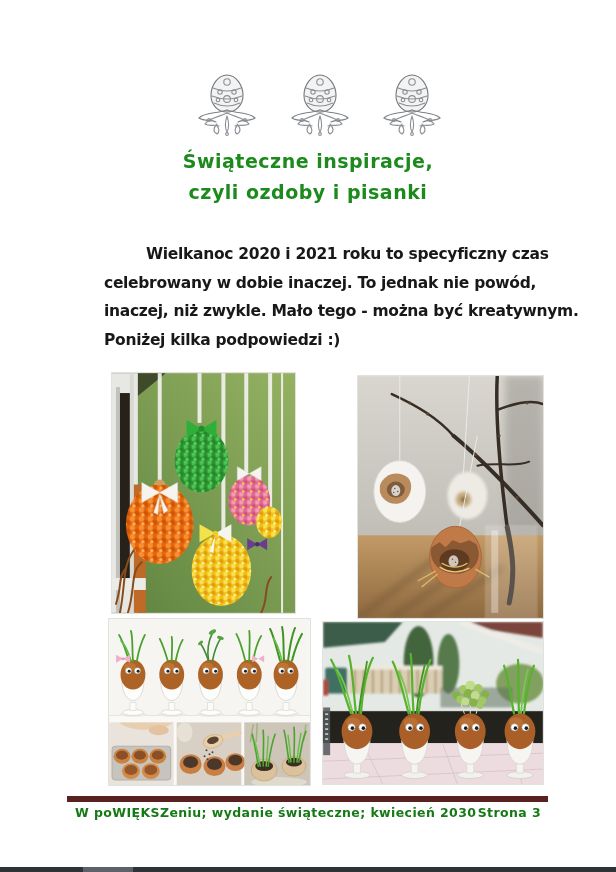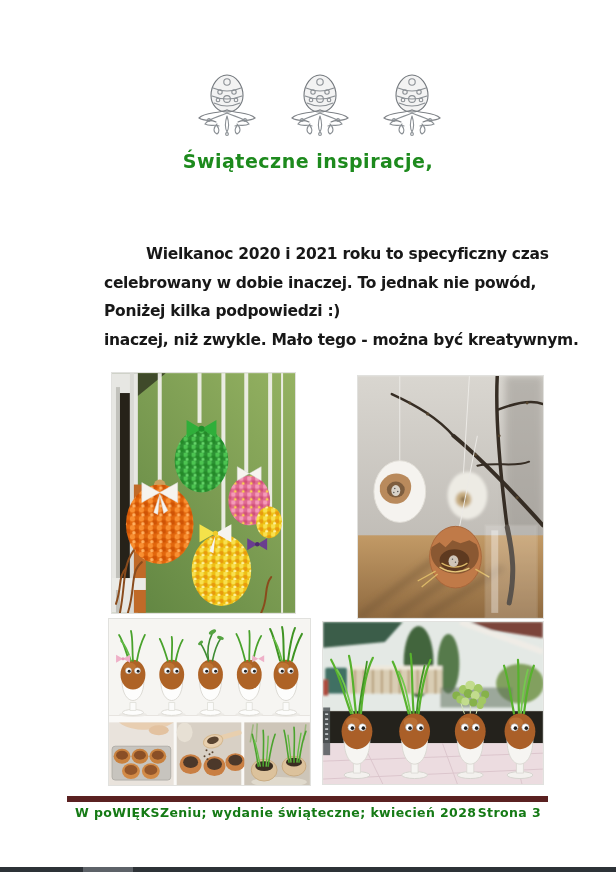--- a/index.html
+++ b/index.html
@@ -128,27 +128,28 @@
           <circle cx="30" cy="62" r="1.4"></circle>
             <circle cx="12" cy="48" r="1.4"></circle>
             <circle cx="48" cy="48" r="1.4"></circle>
         </g>
       </svg>
     </span>
   </div>
 
   <h1 class="title">
     <span>Świąteczne inspiracje,</span><br>
+    <span>czyli ozdoby i pisanki</span>
   </h1>
 
   <div class="body-text">
     <div class="line indent">Wielkanoc 2020 i 2021 roku to specyficzny czas</div>
     <div class="line">celebrowany w dobie inaczej. To jednak nie powód,</div>
+    <div class="line">inaczej, niż zwykle. Mało tego - można być kreatywnym.</div>
     <div class="line">Poniżej kilka podpowiedzi :)</div>
-    <div class="line">inaczej, niż zwykle. Mało tego - można być kreatywnym.</div>
   </div>
 
   <div class="photo" id="photo1" role="img" aria-label="Easter eggs covered in colorful pompoms (orange, green, pink, yellow) hanging on white ribbons against a green wall beside a window">
     <svg width="183" height="240" viewBox="0 0 184 241">
       <defs>
         <linearGradient id="wallG" x1="1" y1="0" x2="0" y2="1">
           <stop offset="0" stop-color="#95b262"></stop>
             <stop offset="1" stop-color="#5e8340"></stop>
         </linearGradient>
         <pattern id="pG" width="8" height="8" patternUnits="userSpaceOnUse">
@@ -567,21 +568,21 @@
       </g>
       <use href="#ec4" transform="translate(34,96)"></use>
       <use href="#ec4" transform="translate(92,96)"></use>
       <use href="#ec4" transform="translate(148,96)"></use>
       <use href="#ec4" transform="translate(198,96)"></use>
     </svg>
   </div>
 
   <div class="footer-rule"></div>
   <div class="footer-row">
-    <span>W poWIĘKSZeniu; wydanie świąteczne; kwiecień 2028</span>
+    <span>W poWIĘKSZeniu; wydanie świąteczne; kwiecień 2030</span>
     <span>Strona 3</span>
   </div>
 
   <div class="bottom-bar">
     <div class="thumb"></div>
   </div>
 
 </div>
 
 </body></html>

